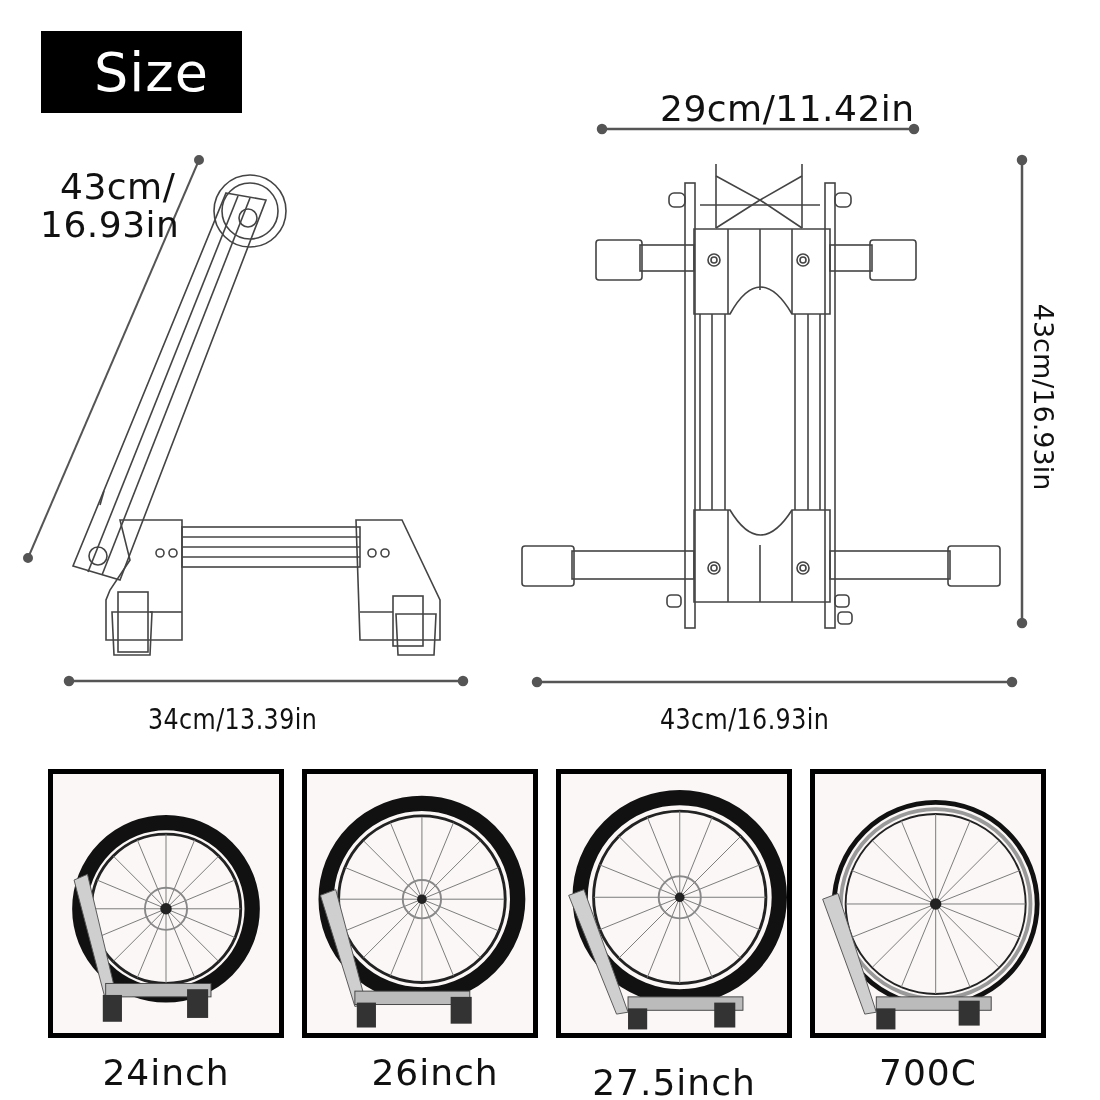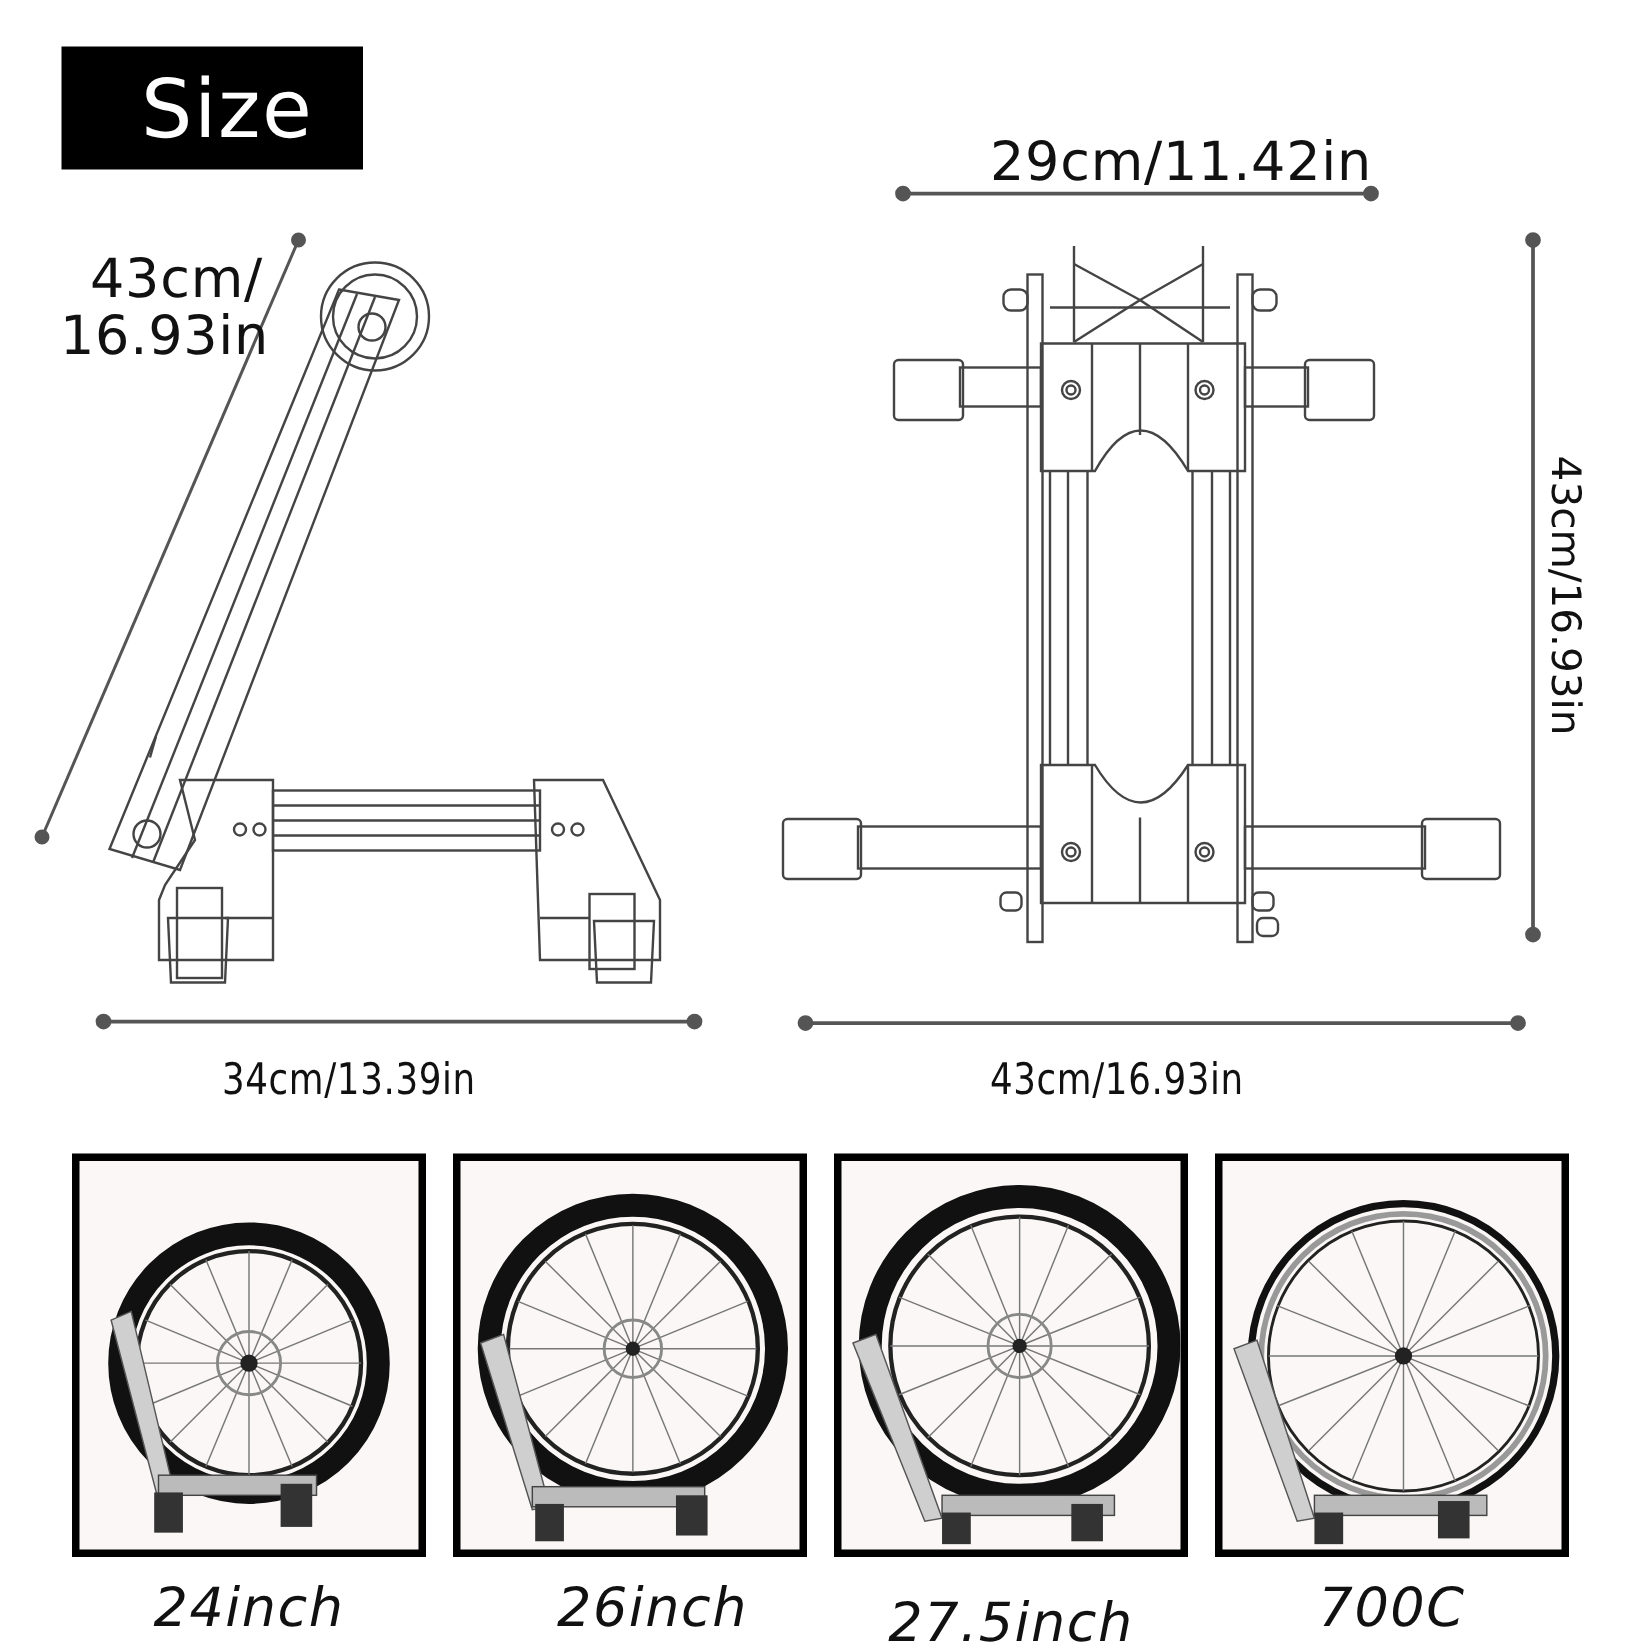--- a/index.html
+++ b/index.html
@@ -6,21 +6,21 @@
   body { width:1100px; height:1100px; position:relative; overflow:hidden; font-family:"DejaVu Sans", sans-serif; color:#111; }
   .abs { position:absolute; }
   .size-badge { left:41px; top:31px; width:181px; height:82px; background:#000; color:#fff; font-size:54px; display:flex; align-items:center; justify-content:center; letter-spacing:1px;padding-left:20px; }
   .dim-label { font-size:36px; color:#111; white-space:nowrap; letter-spacing:0.5px; }
   .dim-label.cond { transform:scaleX(0.82); transform-origin:left center; font-size:29px; }
   .vert-label { left:1028px; top:292px; width:30px; height:210px; }
   .vert-label span { position:absolute; left:50%; top:50%; transform:translate(-50%,-50%) rotate(90deg); font-size:27px; white-space:nowrap; }
   svg.drawing { position:absolute; left:0; top:0; }
   .wheel-box { position:absolute; top:769px; width:236px; height:269px; border:5px solid #000; background:#faf7f6; box-sizing:border-box; overflow:hidden; }
   .wheel-box svg { width:100%; height:100%; display:block; }
-  .wheel-label { position:absolute; top:1052px; font-size:36px; color:#111; text-align:center; width:246px; letter-spacing:1px;font-style:italic; }
+  .wheel-label { position:absolute; top:1052px; font-size:36px; color:#111; text-align:center; width:246px; letter-spacing:1px; }
 </style>
 </head>
 <body>
 
 <div class="abs size-badge">
   <span>Size</span>
 </div>
 
 <svg class="drawing" width="1100" height="760" viewBox="0 0 1100 760" fill="none" stroke="#444" stroke-width="1.6">
 

